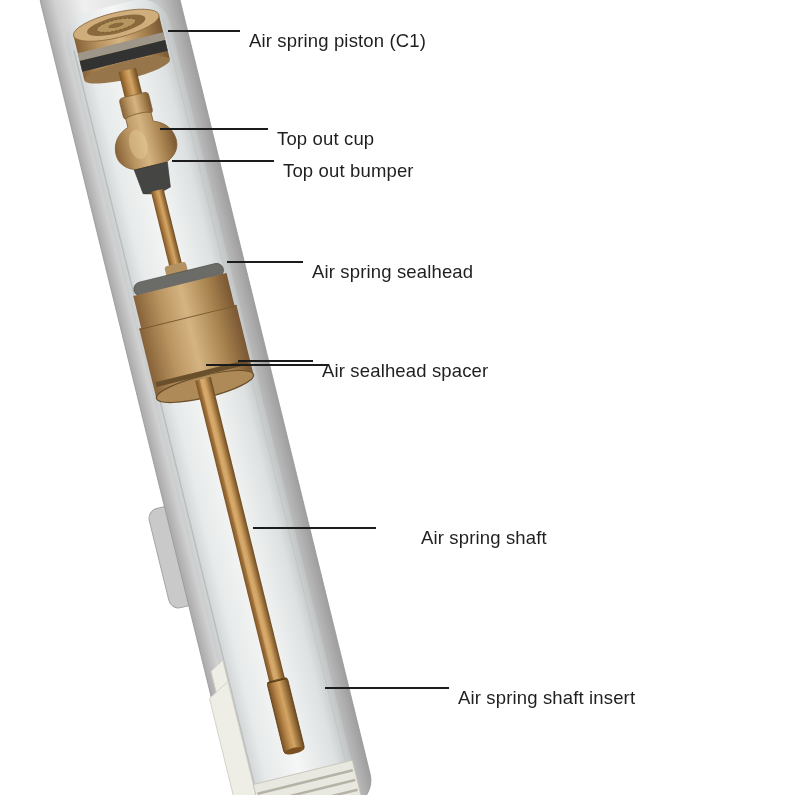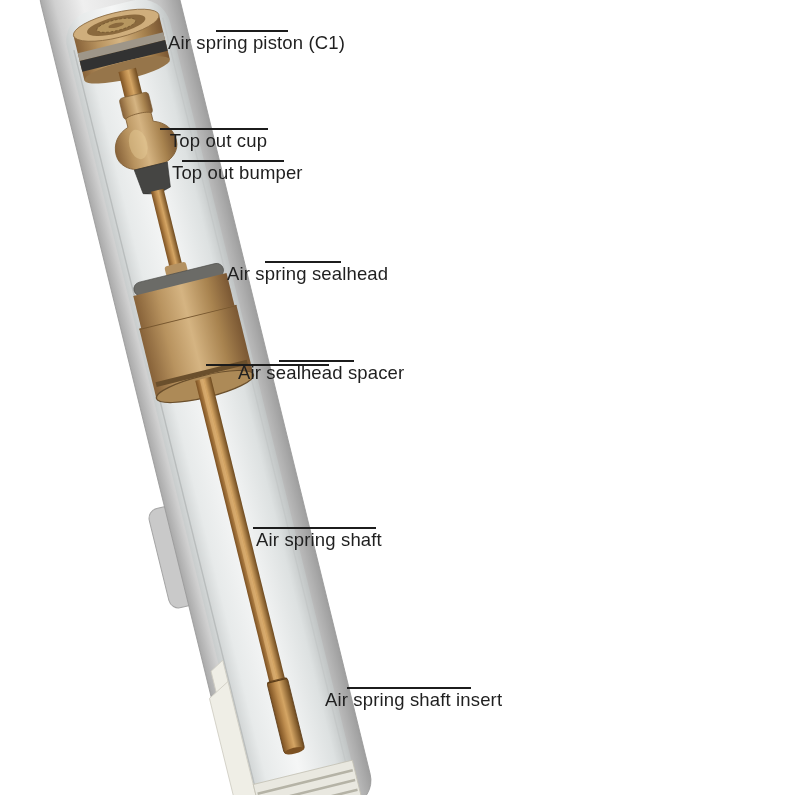--- a/index.html
+++ b/index.html
@@ -8,23 +8,22 @@
     position:relative;
     width:794px; height:795px;
     background:#ffffff;
     overflow:hidden;
     font-family:"Liberation Sans", sans-serif;
   }
   .stage svg { position:absolute; left:0; top:0; display:block; }
   .label {
     position:absolute;
     display:flex;
-    align-items:center;
+    align-items:flex-start;
     height:26px;
-    flex-direction:column;
   }
   .callout-line {
     height:0;
     border-top:2px solid #1c1c1c;
     margin-right:9px;
     flex:none;
   }
   .label-text {
     font-size:18.5px;
     color:#1f1f1f;
@@ -175,21 +174,21 @@
 
   <div class="label" style="left:238px; top:312px;margin-top:48px;">
     <div class="callout-line" style="width:75px"></div>
     <span class="label-text">Air sealhead spacer</span>
   </div>
 
   <div class="label" style="left:206px; top:364px;">
     <div class="callout-line" style="width:123px"></div>
   </div>
 
-  <div class="label" style="left:253px; top:527px;">
+  <div class="label" style="left:253px; top:527px;gap:36px;">
     <div class="callout-line" style="width:123px"></div>
     <span class="label-text">Air spring shaft</span>
   </div>
 
   <div class="label" style="left:292px; top:687px;padding-left:33px;">
     <div class="callout-line" style="width:124px"></div>
     <span class="label-text">Air spring shaft insert</span>
   </div>
 
 </div>

